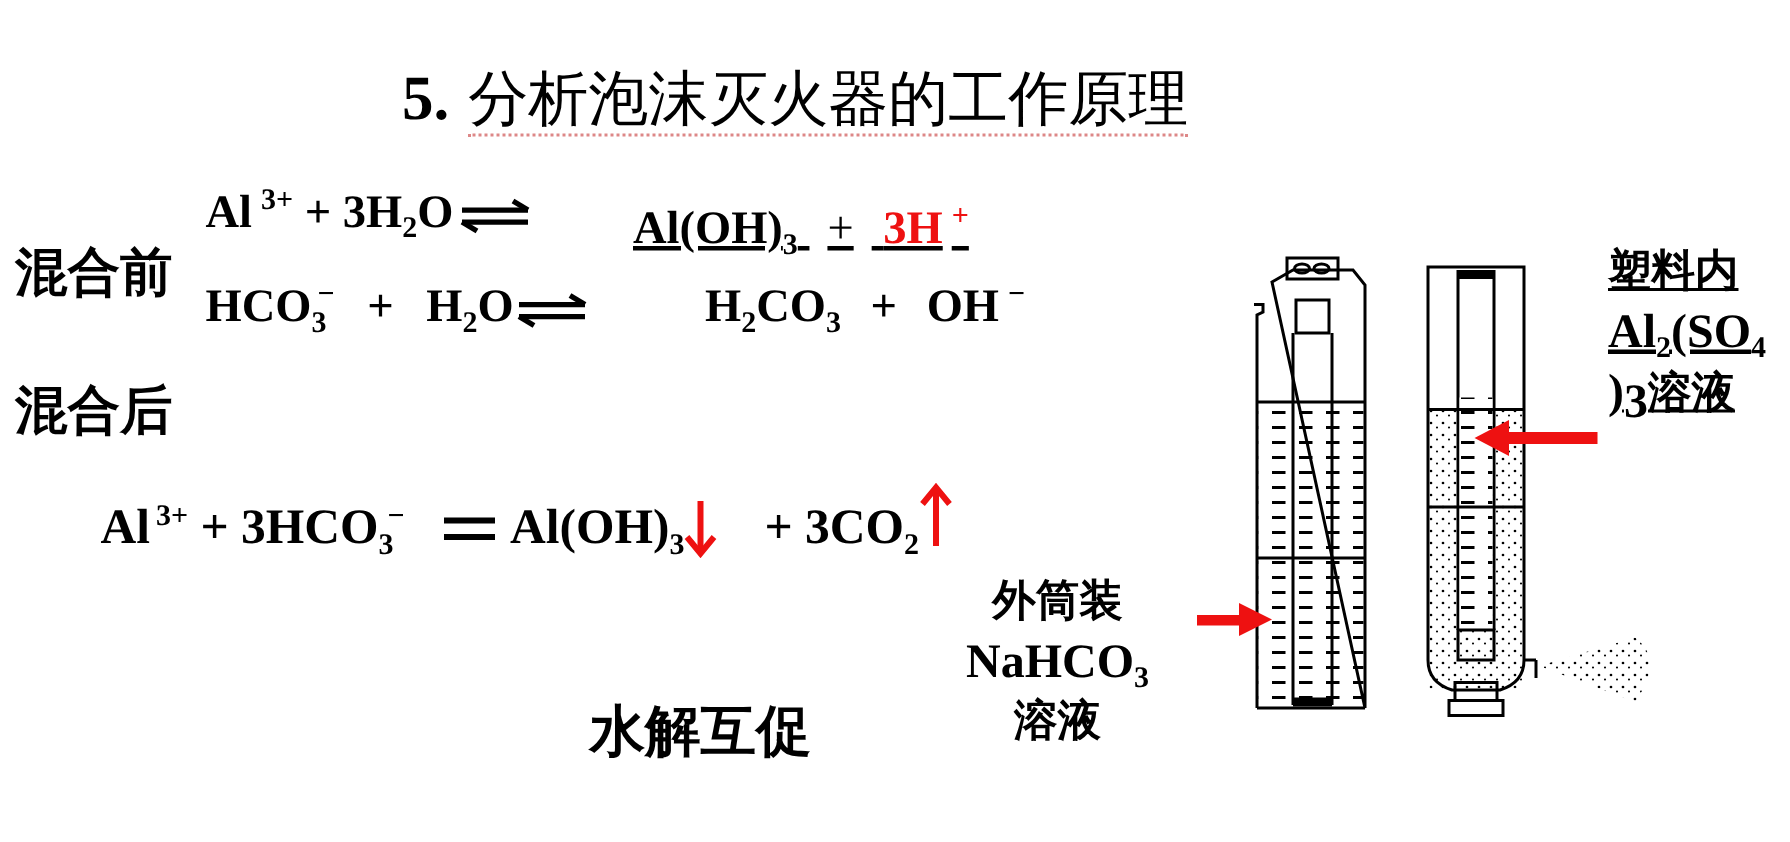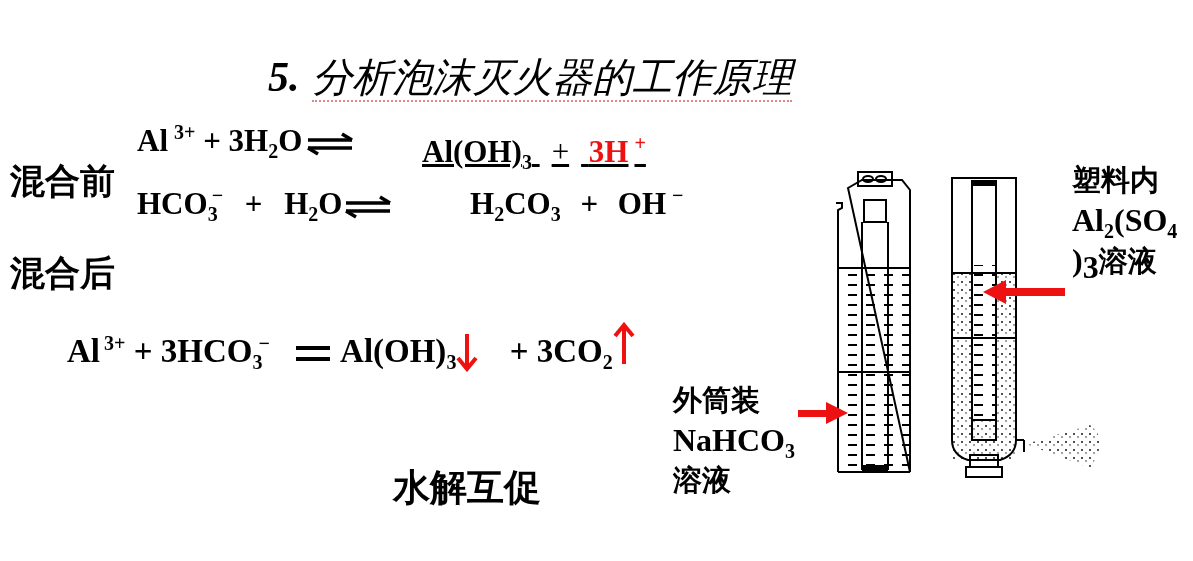--- a/index.html
+++ b/index.html
@@ -2,21 +2,21 @@
 <html><head>
   <meta charset="utf-8">
   <style>
     html, body { margin: 0; padding: 0; }
     body {
       width: 1193px; height: 561px; background: #ffffff; position: relative; overflow: hidden;
       font-family: "Liberation Serif", serif; color: #000;
     }
     .abs { position: absolute; white-space: nowrap; }
     .title {
-      left: 268px; top: 50px; font-size: 40px; font-family: "DejaVu Serif", "Liberation Serif", serif; font-style: italic;
+      left: 268px; top: 38px; font-size: 40px; font-family: "DejaVu Serif", "Liberation Serif", serif;
     }
     .title .num { font-family: "Liberation Serif", serif; font-weight: bold; font-size: 42px; }
     .title .zh { border-bottom: 2px dotted #d88; padding-bottom: 0px; }
     .label-zh {
       font-family: "DejaVu Sans", sans-serif; font-weight: bold; font-size: 35px;
     }
     .eq { font-family: "Liberation Serif", serif; font-weight: bold; font-size: 31px; }
     .eq sub { font-size: 20px; vertical-align: -7px; line-height: 0; }
     .eq sup { font-size: 20px; vertical-align: 12px; line-height: 0; }
     .red { color: #ee1111; }
@@ -87,27 +87,27 @@
   <span style="margin-left:23px;">+ 3CO</span><sub>2</sub><span style="display:inline-block; vertical-align:-4px;">
     <svg width="22" height="44" viewBox="0 0 22 44">
         <line x1="11" y1="4" x2="11" y2="42" stroke="#ee1111" stroke-width="4"></line>
         <polyline points="2,14 11,3 20,14" stroke="#ee1111" stroke-width="4" fill="none"></polyline>
       </svg>
   </span>
 </div>
 
 <div class="abs blue" style="left:393px; top:463px;">水解互促</div>
 
-<div class="abs note" style="left:673px; top:380px;">
+<div class="abs note" style="left:644px; top:380px;text-align:center;">
   <div>外筒装</div>
   <div class="lat"><span>NaHCO</span><sub>3</sub></div>
   <div>溶液</div>
 </div>
 
-<div class="abs note" style="left:1072px; top:160px;">
+<div class="abs note" style="left:1072px; top:160px;text-decoration:underline;">
   <div>塑料内</div>
   <div class="lat"><span>Al</span><sub>2</sub><span>(SO</span><sub>4</sub></div>
   <div><span class="lat">)</span><sub class="lat">3</sub><span>溶液</span></div>
 </div>
 
 <svg class="abs" style="left:0; top:0;" width="1193" height="561">
   <defs>
     <pattern id="dash" width="18" height="10" patternUnits="userSpaceOnUse">
       <rect x="2" y="4" width="9" height="2" fill="#000"></rect>
     </pattern>

